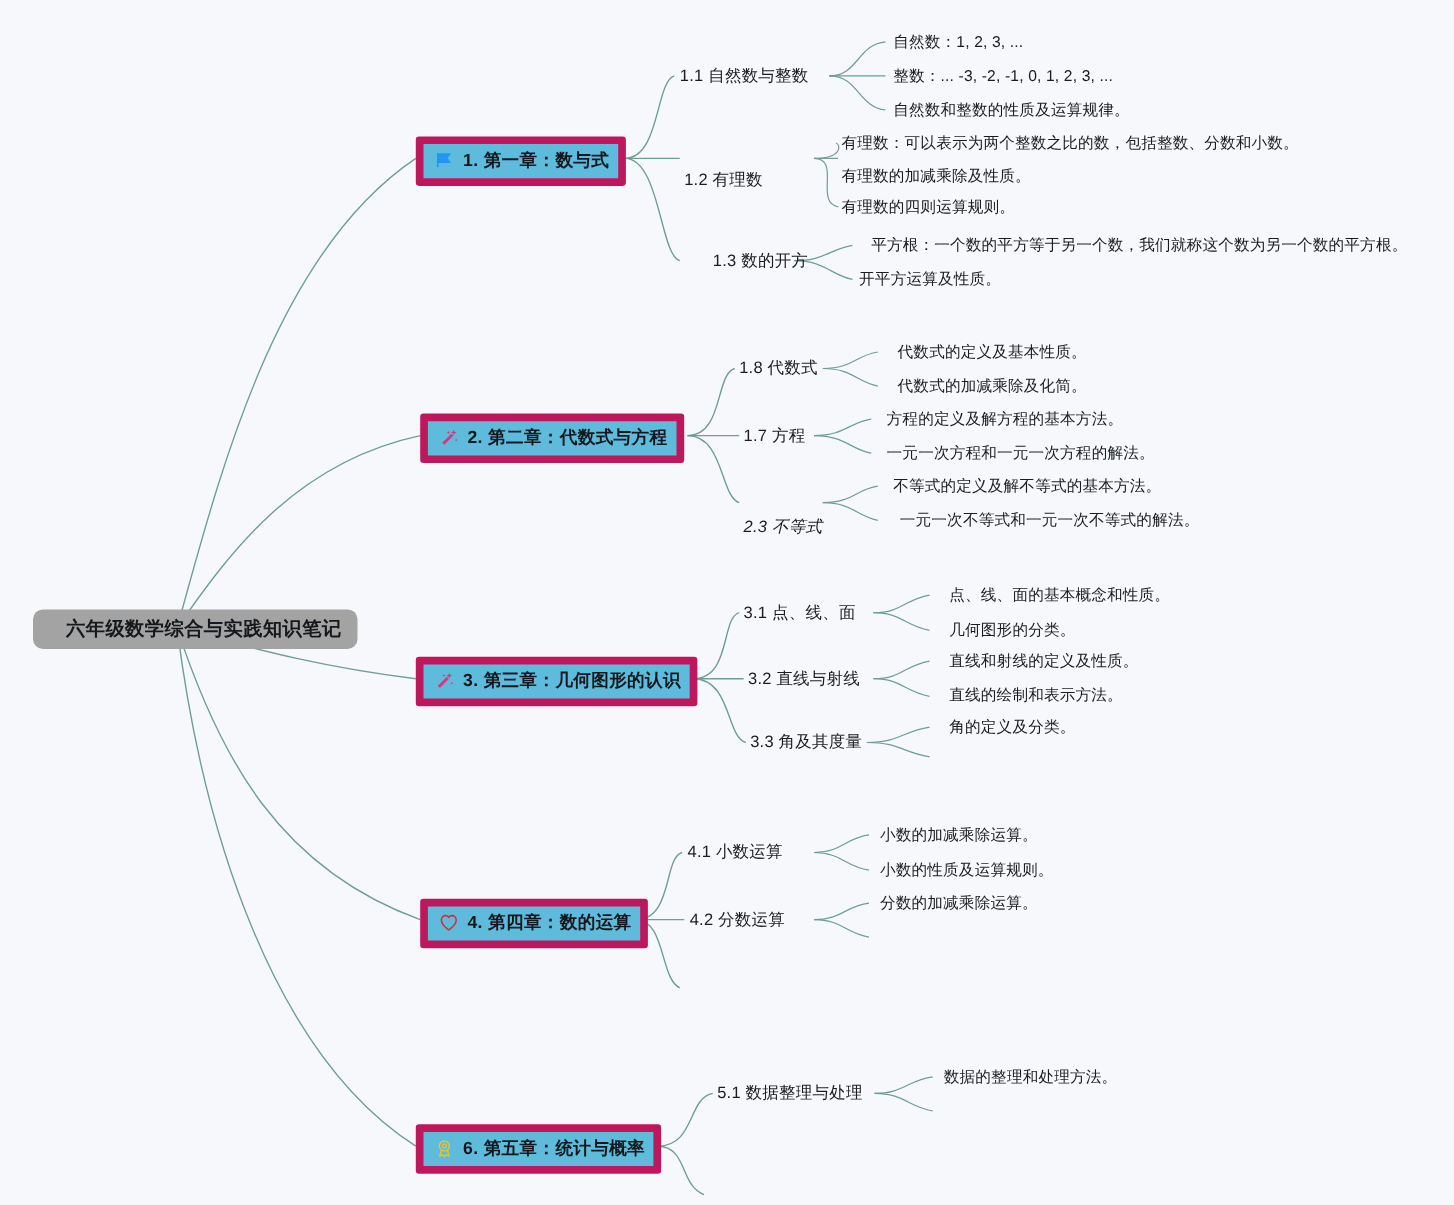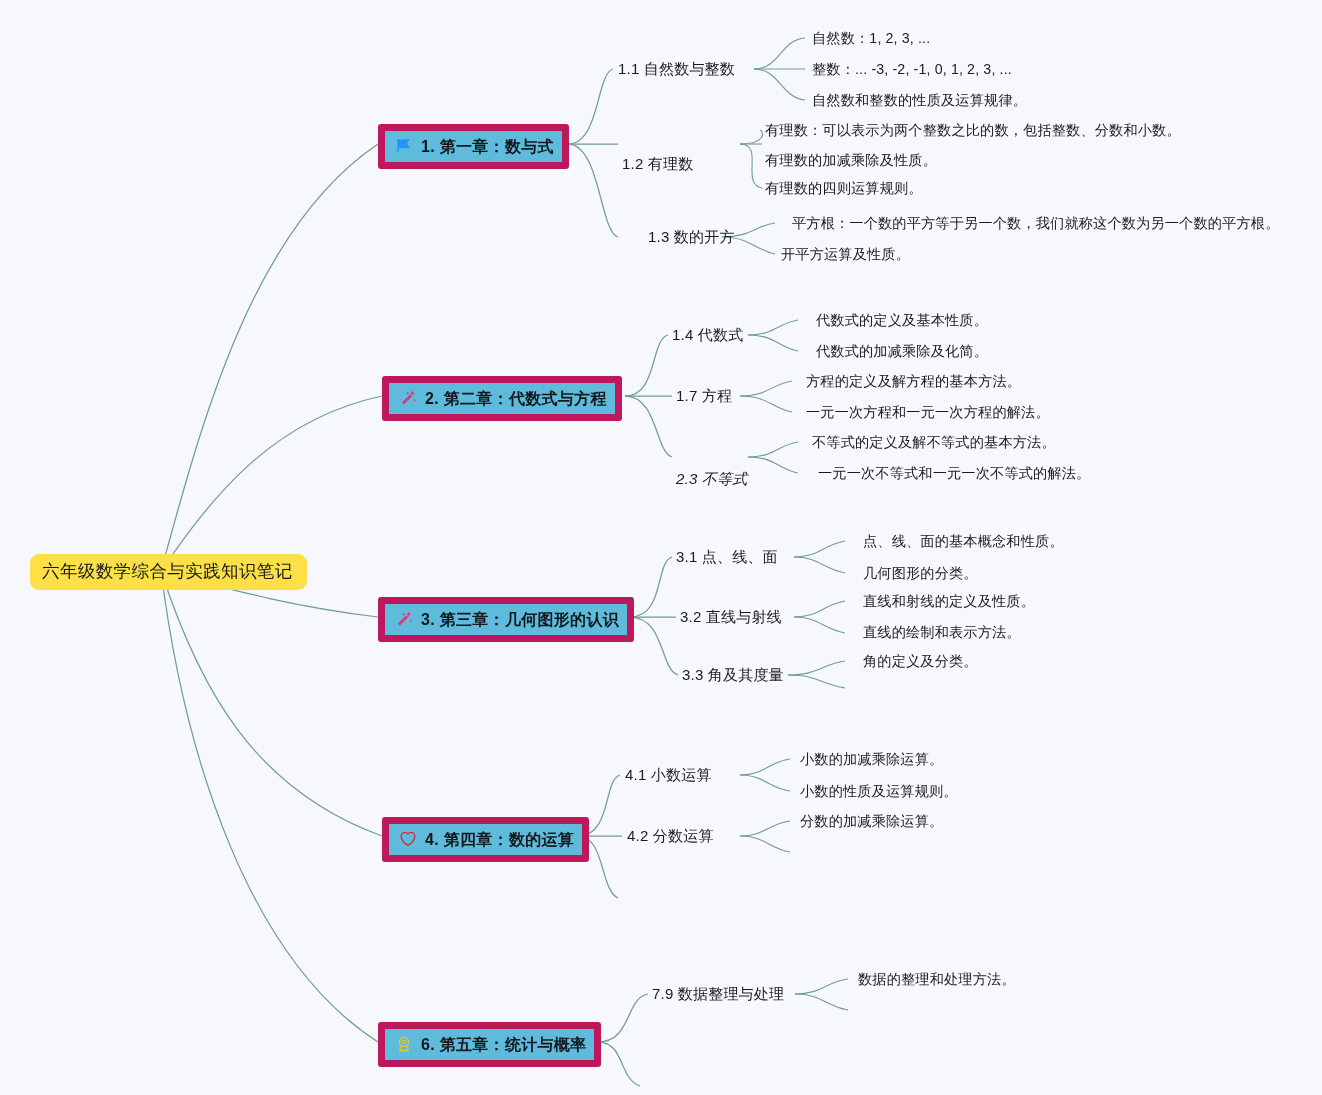--- a/index.html
+++ b/index.html
@@ -26,25 +26,25 @@
     width: 1322px; height: 1095px;
     pointer-events: none;
   }
   .node {
     position: absolute;
     white-space: nowrap;
   }
 
   
   .root-node {
-    background: #fde047;
+    background: #a3a3a3;
     border-radius: 9px;
-    padding: 7px 14px 9px 12px;
+    padding: 7px 14px 9px 30px;
     font-size: 17.5px;
-    font-weight: normal;
+    font-weight: bold;
     color: #16191c;
     letter-spacing: 0.4px;
     line-height: 1.15;
     z-index: 5;
   }
 
   
   .chapter-node {
     background: #5ebbdc;
     border: 7px solid #be185d;
@@ -237,21 +237,21 @@
         <path d="M4 20 L15 9 L17.5 11.5 L6.5 22.5 Z" fill="#e0337a" transform="translate(0,-2)"></path>
         <path d="M18 2 l1 2.6 2.6 1 -2.6 1 -1 2.6 -1 -2.6 -2.6 -1 2.6 -1 Z" fill="#e0337a"></path>
         <path d="M11.5 3.5 l0.6 1.5 1.5 0.6 -1.5 0.6 -0.6 1.5 -0.6 -1.5 -1.5 -0.6 1.5 -0.6 Z" fill="#e0337a"></path>
         <path d="M21 13 l0.5 1.2 1.2 0.5 -1.2 0.5 -0.5 1.2 -0.5 -1.2 -1.2 -0.5 1.2 -0.5 Z" fill="#e0337a"></path>
       </svg>
     </span>
     <span class="ch-label">2. 第二章：代数式与方程</span>
   </div>
 
   <div class="node section-node" style="left:672px; top:335px;">
-    <span>1.4 代数式</span>
+    <span>1.8 代数式</span>
   </div>
   <div class="node section-node" style="left:676px; top:396px;">
     <span>1.7 方程</span>
   </div>
   <div class="node section-node" style="left:676px; top:479px;font-style:italic;">
     <span>2.3 不等式</span>
   </div>
 
   <div class="node leaf-node" style="left:816px; top:320px;">
     <span>代数式的定义及基本性质。</span>
@@ -341,20 +341,20 @@
       <svg width="18" height="18" viewBox="0 0 24 24">
         <circle cx="12" cy="9" r="6.1" fill="none" stroke="#e8c32e" stroke-width="1.8"></circle>
         <circle cx="12" cy="9" r="2.3" fill="none" stroke="#e8c32e" stroke-width="1.6"></circle>
         <path d="M8.4 14.2 L6.2 21.5 L9.6 19.7 L12 22 L14.4 19.7 L17.8 21.5 L15.6 14.2" fill="none" stroke="#e8c32e" stroke-width="1.7" stroke-linejoin="round"></path>
       </svg>
     </span>
     <span class="ch-label">6. 第五章：统计与概率</span>
   </div>
 
   <div class="node section-node" style="left:652px; top:994px;">
-    <span>7.9 数据整理与处理</span>
+    <span>5.1 数据整理与处理</span>
   </div>
 
   <div class="node leaf-node" style="left:858px; top:979px;">
     <span>数据的整理和处理方法。</span>
   </div>
 
 </div>
 
 </body></html>

